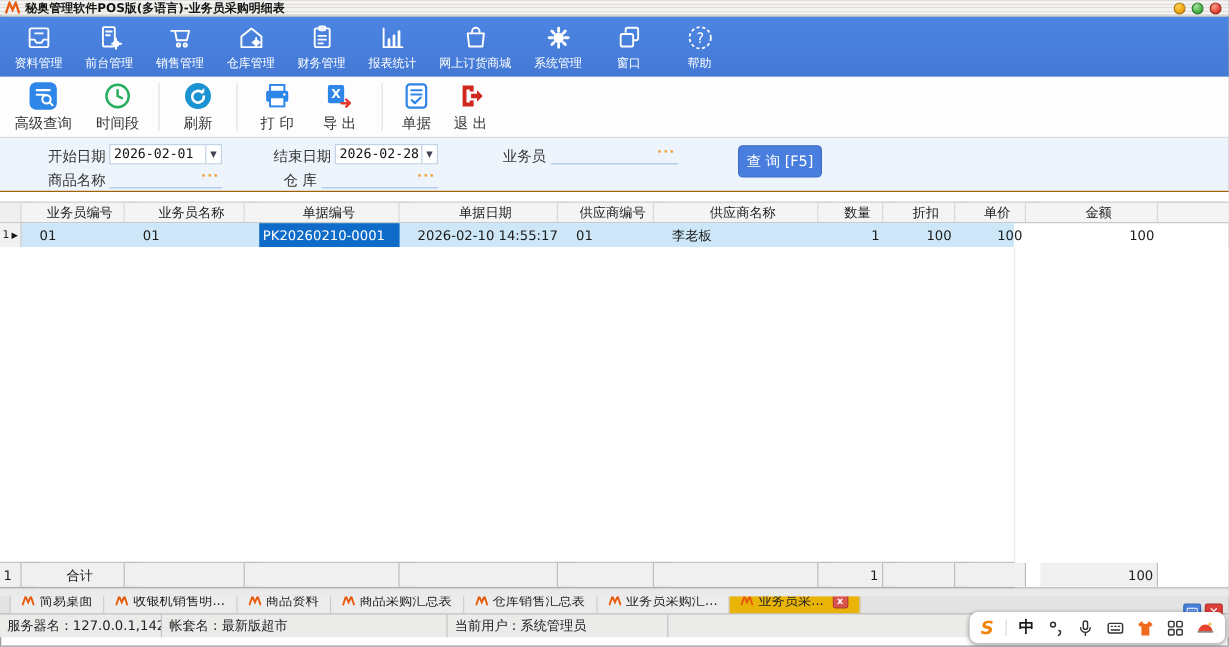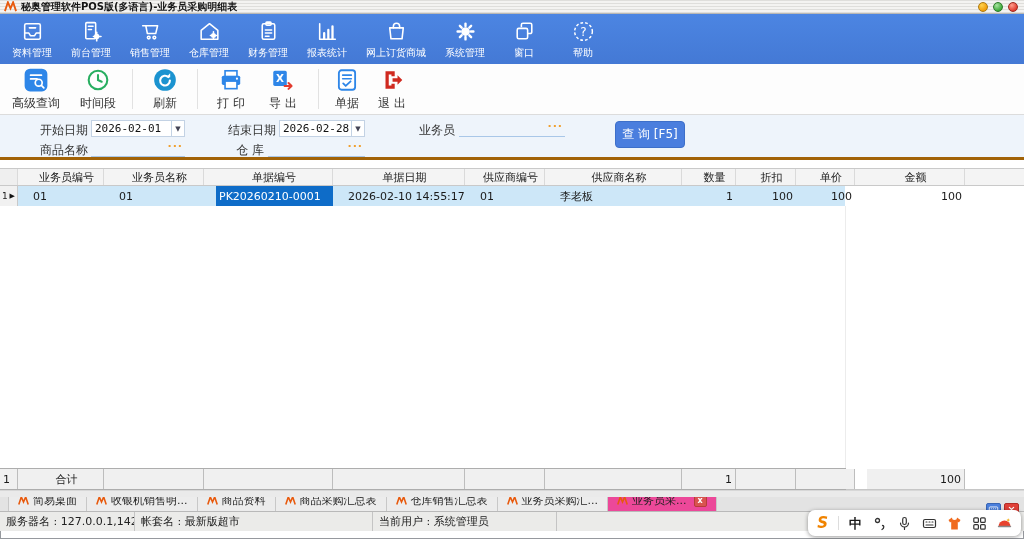--- a/index.html
+++ b/index.html
@@ -27,21 +27,21 @@
   .mt-label { font-size:10px; color:#fff; white-space:nowrap; }
 
   
   .query-toolbar { height:51px; background:#fdfdfd; border-bottom:1px solid #dcdcdc; display:flex; align-items:center; }
   .qt-item { display:flex; flex-direction:column; align-items:center; justify-content:center; gap:2px; height:46px; }
   .qt-item svg { width:26px; height:26px; }
   .qt-label { font-size:12px; color:#333; white-space:nowrap; }
   .qt-sep { width:1px; height:40px; background:#e2e2e2; }
 
   
-  .filter-bar { position:relative; height:45px; background:#eef4fb; border-bottom:3px solid #a16207;text-decoration:underline; }
+  .filter-bar { position:relative; height:45px; background:#eef4fb; border-bottom:1px solid #a16207;text-decoration:underline; }
   .f-label { position:absolute; font-size:12px; color:#333; text-align:right; white-space:nowrap; }
   .combo { position:absolute; height:17px; background:#fff; border:1px solid #c3d2e4; display:flex; align-items:center; }
   .combo .val { flex:1; font-size:11px; color:#111; padding-left:3px; font-family:"DejaVu Sans Mono","Liberation Mono",monospace; }
   .combo .arrow { width:13px; height:100%; border-left:1px solid #c3d2e4; display:flex; align-items:center; justify-content:center; font-size:7px; color:#445; }
   .uinput { position:absolute; height:16px; border-bottom:1px solid #a9c7e8; background:transparent; }
   .uinput .dots { position:absolute; right:2px; top:0; font-size:11px; font-weight:bold; color:#f0a030; letter-spacing:1px; line-height:12px; cursor:pointer; }
   .query-btn { position:absolute; left:615px; top:6px; width:70px; height:27px; background:#4a7ede; border:1px solid #3d6fc9; border-radius:4px; color:#fff; font-size:12px; display:flex; align-items:center; justify-content:center; cursor:pointer; }
 
   
   .grid { position:relative; height:329px; background:#fff; }
@@ -62,21 +62,21 @@
   .gfoot { height:22px; background:#f0f0f0; border-top:1px solid #adadad; border-bottom:1px solid #adadad; width:846px; }
   .gfoot .gcell { border-right:1px solid #bdbdbd; background:#f0f0f0; }
   .gfoot .gcell.center { justify-content:center; }
   .gfoot .gcell.num { justify-content:flex-end; }
   .hstrip { height:7px; background:#eaeaea; border-top:1px solid #d7d7d7; }
 
   
   .tabbar { height:22px; background:#e3e3e3; border-top:1px solid #c6c6c6; display:flex; align-items:stretch; padding-left:8px; }
   .tab { display:flex; align-items:center; gap:4px; padding:0 9px; font-size:11px; color:#222; background:#ececec; border-right:1px solid #c8c8c8; white-space:nowrap; cursor:pointer; }
   .tab:first-child { border-left:1px solid #c8c8c8; }
-  .tab.active { background:#ec4899; }
+  .tab.active { background:#eab308; }
   .tab svg { width:11px; height:9px; flex:none; }
   .tab-close { width:13px; height:13px; background:#d9534f; border:1px solid #b83c38; border-radius:2px; color:#fff; font-size:8px; font-weight:bold; display:flex; align-items:center; justify-content:center; margin-left:3px; cursor:pointer; }
 
   
   .statusbar { height:20px; background:#ebebe9; border-top:1px solid #b9b9b9; display:flex; align-items:stretch; }
   .sb-panel { font-size:11px; color:#222; display:flex; align-items:center; padding-left:6px; border-right:1px solid #c4c4c4; white-space:nowrap; overflow:hidden; }
   .sb-server{width:135px}.sb-account{width:238px}.sb-user{width:184px}.sb-version{flex:1;border-right:none}
 
   
   .ime-bar { position:absolute; right:3px; bottom:3px; height:26px; background:#fff; border-radius:7px;

